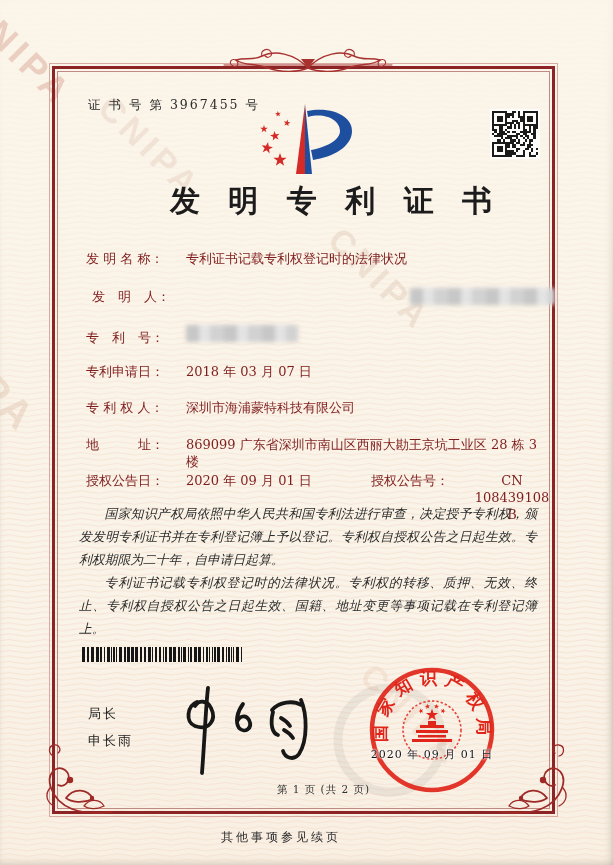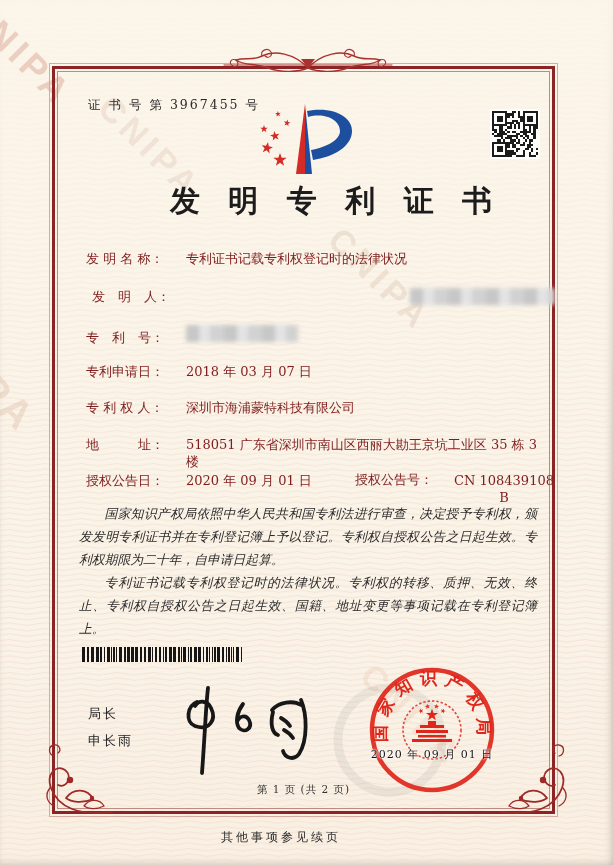--- a/index.html
+++ b/index.html
@@ -38,21 +38,21 @@
          font-style:italic; color:#2b2b2b; text-align:justify;}
   .paras p{margin:0; text-indent:2em;}
   .barcode{left:82px; top:647px; width:163px; height:15px;}
   .sig-block{left:88px; top:700px; font-size:13px; line-height:27px; color:#1d1d1d; letter-spacing:2px;}
   .signature{left:175px; top:678px; z-index:6;}
   .seal{left:366px; top:664px; z-index:5;}
   .seal-date{left:366px; top:747px; width:132px; text-align:center; z-index:6;
     font-size:11px; color:#161616; letter-spacing:1px;
     text-shadow:0 0 2px #fff,0 0 3px #fff,0 0 1px #fff; white-space:nowrap;}
   .ghost{left:330px; top:680px; z-index:3;}
-  .pagenum{left:52px; width:503px; top:783px; text-align:center; font-size:10.5px; letter-spacing:1px; color:#333;}
+  .pagenum{left:52px; width:503px; top:783px; text-align:center; font-size:10.5px; letter-spacing:1px; color:#333;padding-left:20px;}
   .note{left:0; width:562px; top:829px; text-align:center; font-size:12px; letter-spacing:3px; color:#2c2c2c;}
   .orn{z-index:5;}
 </style>
 </head>
 <body>
 
 <div class="page">
 
   <svg class="waves" width="613" height="865">
     <defs>
@@ -392,26 +392,26 @@
   <div class="abs row" style="top:363px;">
     <span class="lbl">专利申请日：</span>
     <span class="val">2018 年 03 月 07 日</span>
   </div>
   <div class="abs row" style="top:399px;">
     <span class="lbl">专 利 权 人：</span>
     <span class="val">深圳市海浦蒙特科技有限公司</span>
   </div>
   <div class="abs row" style="top:436px;">
     <span class="lbl">地　　　址：</span>
-    <span class="val val-address">518051 广东省深圳市南山区西丽大勘王京坑工业区 35 栋 3 楼</span>
+    <span class="val val-address">869099 广东省深圳市南山区西丽大勘王京坑工业区 28 栋 3 楼</span>
   </div>
   <div class="abs row" style="top:472px;">
     <span class="lbl">授权公告日：</span>
     <span style="flex:none; width:143px;">2020 年 09 月 01 日</span>
-    <span class="lbl" style="width:auto; margin-left:10px;font-family:Liberation Mono, monospace;">授权公告号：</span>
+    <span class="lbl" style="width:auto; margin-left:26px;">授权公告号：</span>
     <span style="margin-left:4px;text-align:center;">CN 108439108 B</span>
   </div>
 
   <div class="abs paras">
     <p>国家知识产权局依照中华人民共和国专利法进行审查，决定授予专利权，颁发发明专利证书并在专利登记簿上予以登记。专利权自授权公告之日起生效。专利权期限为二十年，自申请日起算。</p>
     <p>专利证书记载专利权登记时的法律状况。专利权的转移、质押、无效、终止、专利权自授权公告之日起生效、国籍、地址变更等事项记载在专利登记簿上。</p>
   </div>
 
   <svg class="abs barcode" id="barcode" width="163" height="15" viewBox="0 0 163 15" shape-rendering="crispEdges">
       <rect x="0" y="0" width="3" height="15" fill="#161616"></rect>

